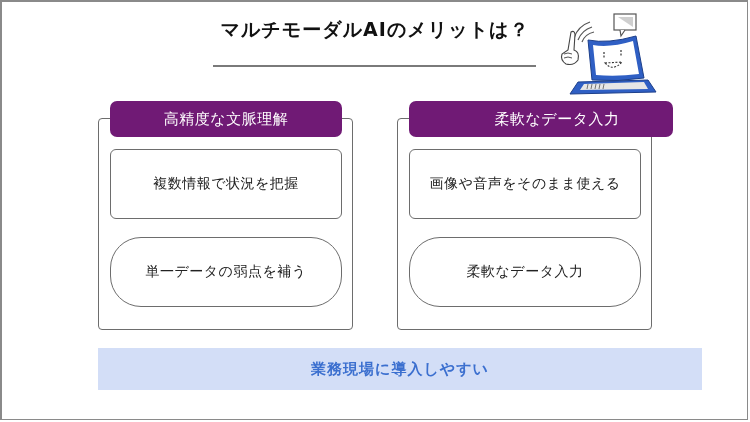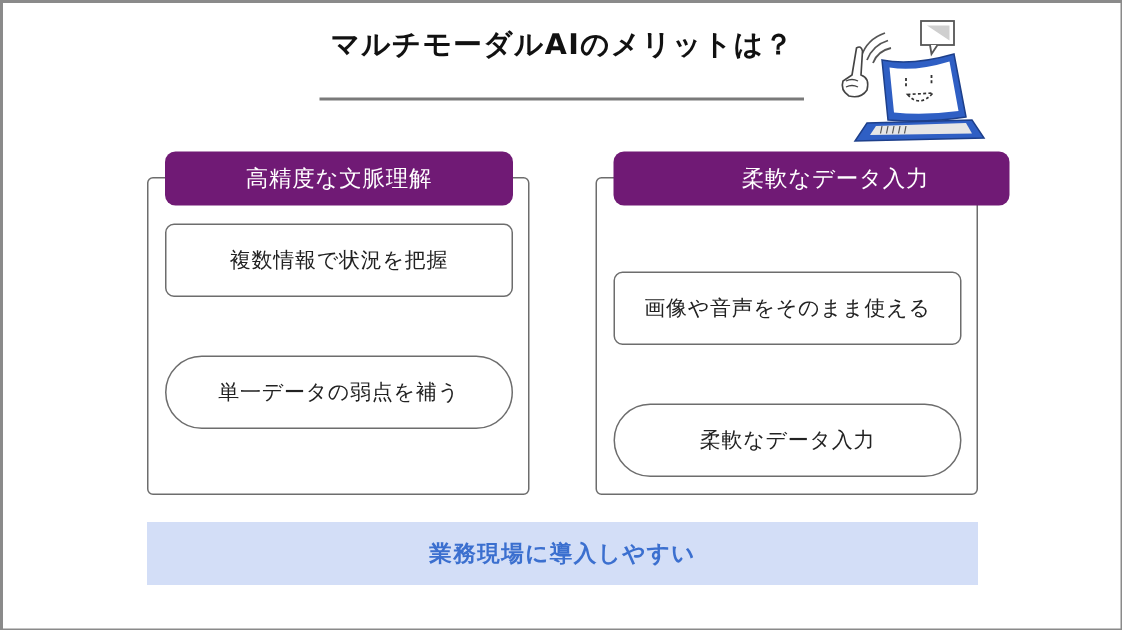--- a/index.html
+++ b/index.html
@@ -31,31 +31,31 @@
   .panel.right { left: 397px; }
   .panel-header {
     position: absolute; top: 101px; width: 232px; height: 36px;
     background: #701a75; border-radius: 7px; color: #fff;
     font-size: 15px; display: flex; align-items: center; justify-content: center;
     letter-spacing: 0.5px;
   }
   .panel-header.left { left: 110px; }
   .panel-header.right { left: 409px; padding-left: 32px; }
   .item {
-    position: absolute; width: 232px; height: 49px;
+    position: absolute; width: 232px; height: 70px;
     border: 1.5px solid #6d6d6d; border-radius: 6px; box-sizing: border-box;
     background: #fff; display: flex; align-items: center; justify-content: center;
     font-size: 14px; color: #222; letter-spacing: 0.5px;
   }
   .item.l { left: 110px; }
-  .item.r { left: 409px; margin-top: 32px; }
+  .item.r { left: 409px; }
   .item.row1 { top: 149px; }
   .item.row2 { top: 237px; border-radius: 31px; }
   .summary {
-    position: absolute; left: 98px; top: 348px; width: 554px; height: 42px;
+    position: absolute; left: 98px; top: 348px; width: 604px; height: 42px;
     background: #d3def7; color: #3b6fcf; font-size: 15px; font-weight: bold;
     display: flex; align-items: center; justify-content: center; letter-spacing: 1px;
   }
 </style>
 </head>
 <body>
 
 <div class="frame"></div>
 
 <div class="title">マルチモーダルAIのメリットは？</div>

